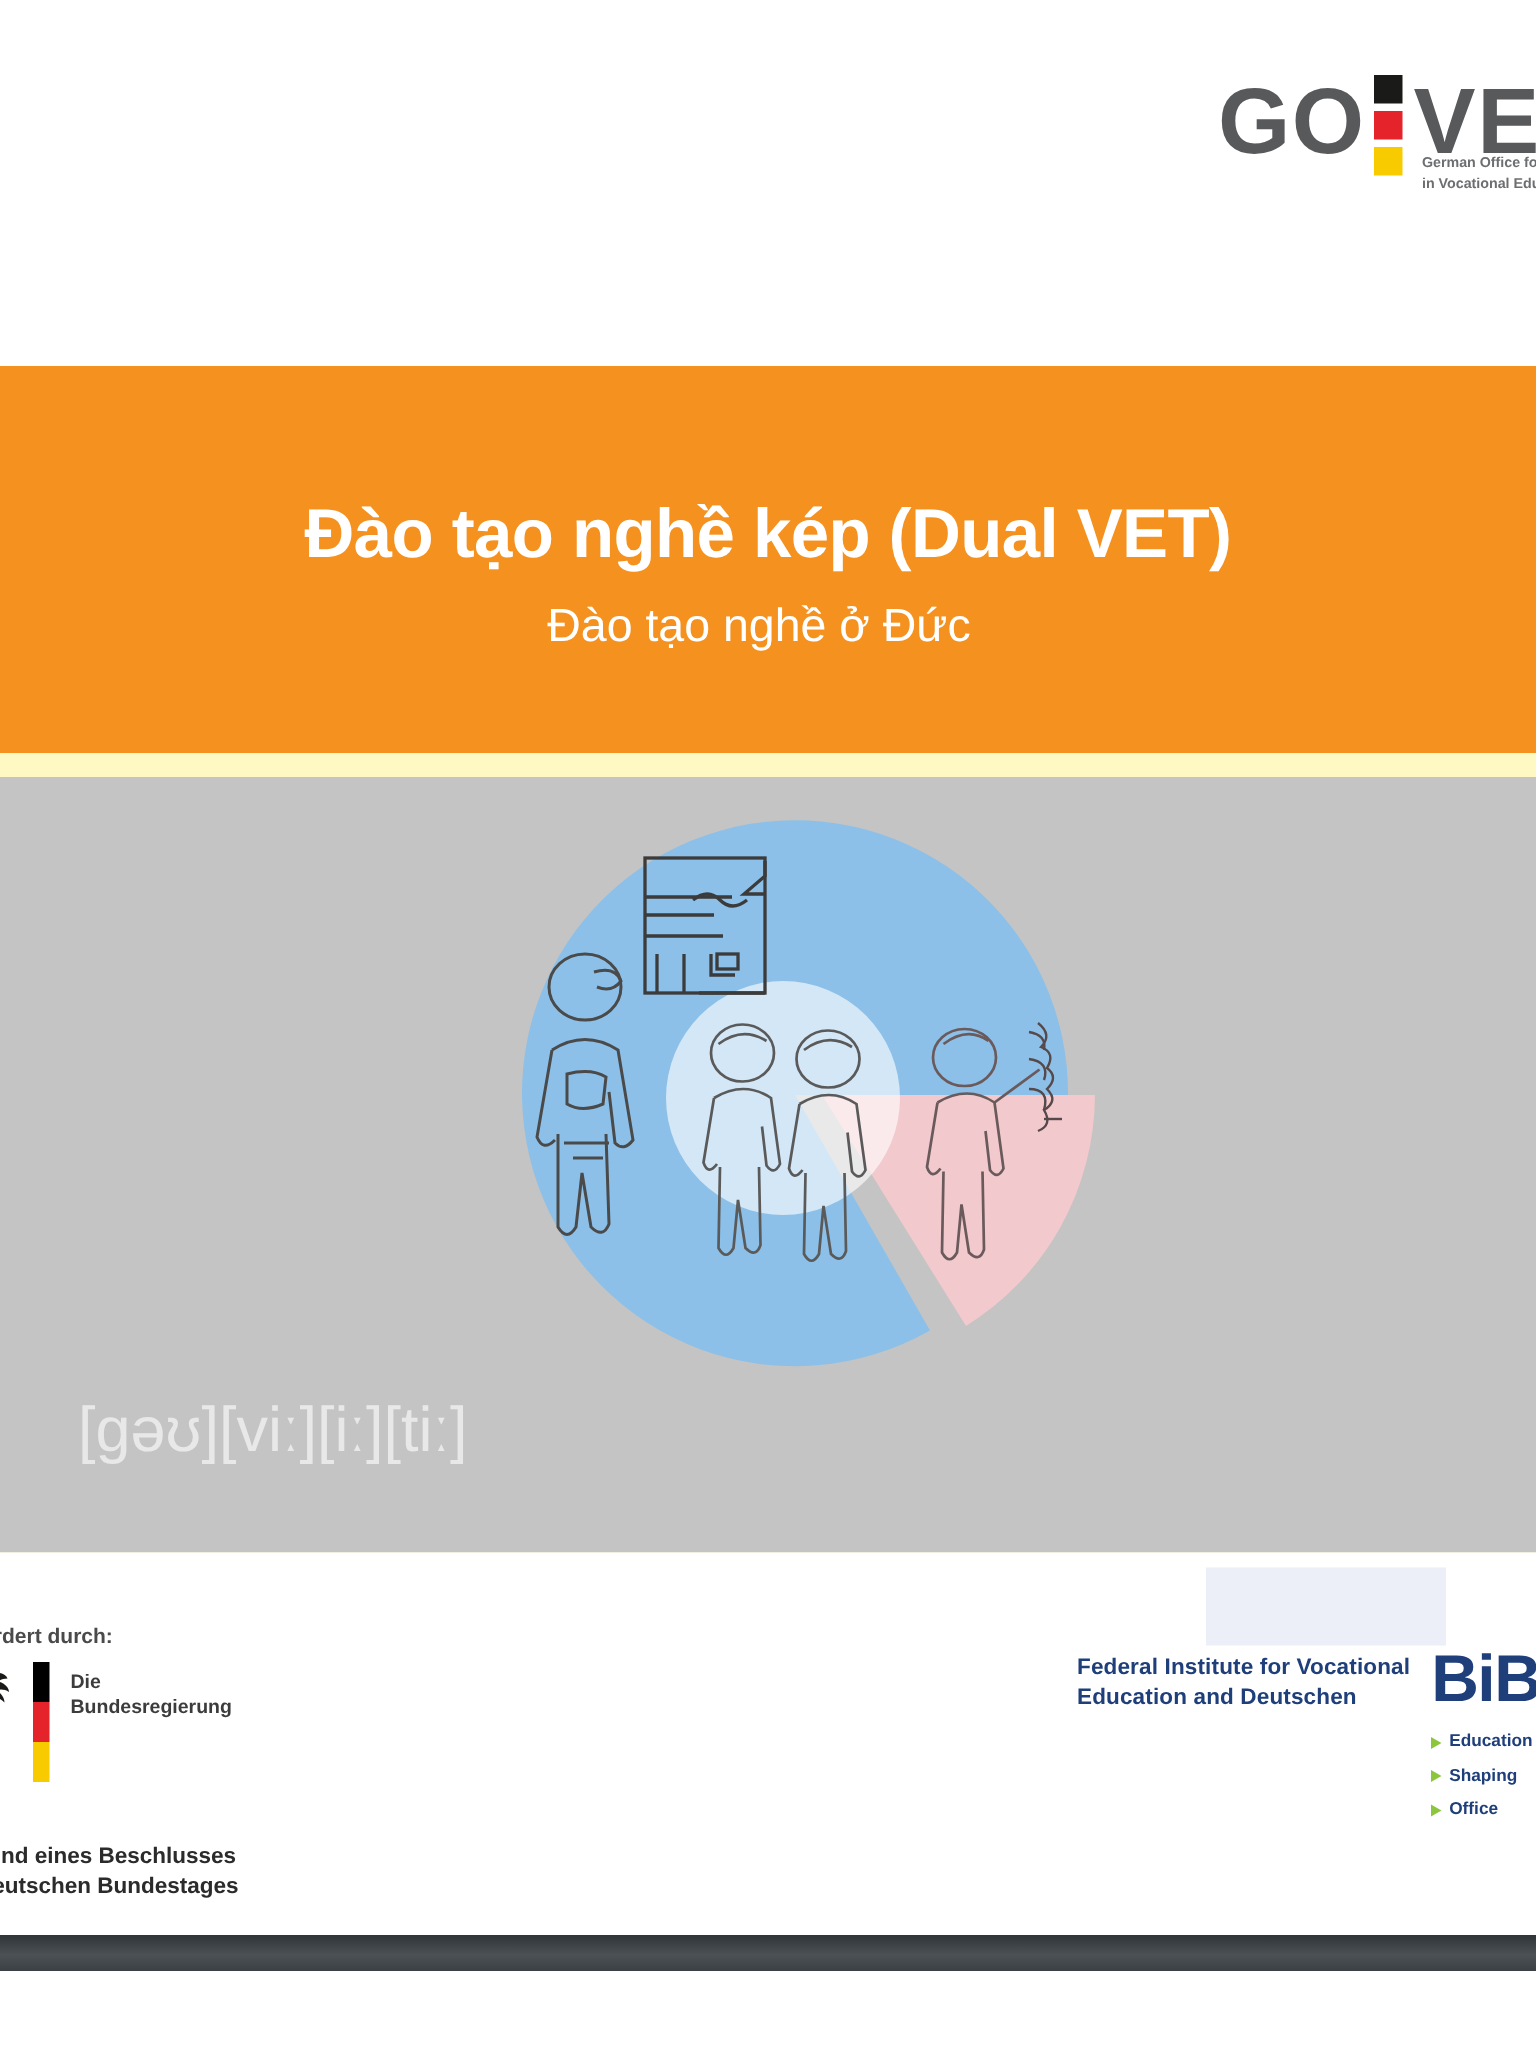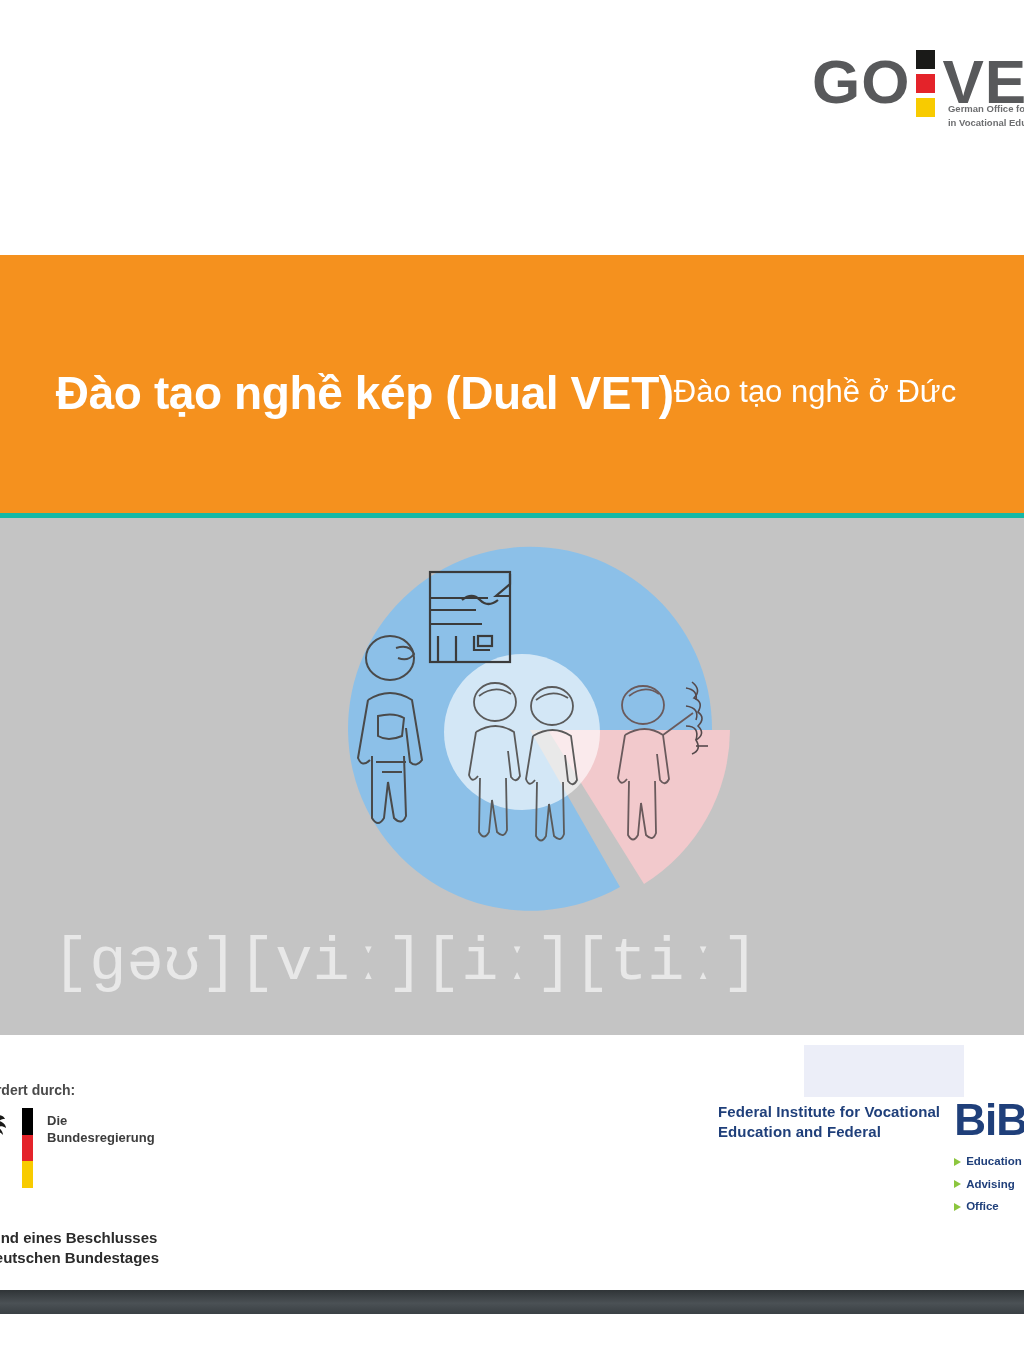--- a/index.html
+++ b/index.html
@@ -3,21 +3,21 @@
 <meta charset="utf-8">
 <style>
   html,body{margin:0;padding:0;}
   body{
     width:1024px;height:1366px;
     background:#ffffff;
     font-family:"Liberation Sans", sans-serif;
     overflow:hidden;
     position:relative;
   }
-  .slide{position:absolute;inset:0;background:#14b8a6;border-radius:24px;}
+  .slide{position:absolute;inset:0;background:#fef9c3;border-radius:24px;}
 
   
   .header{
     position:absolute;left:0;top:0;width:1024px;height:260px;
     background:#ffffff;
   }
   .govet-logo{
     position:absolute;right:-42px;top:48px;
     display:flex;align-items:flex-start;
   }
@@ -39,23 +39,23 @@
   .govet-colon i:nth-child(3){background:#f8cb00;margin-top:5px;}
   .govet-vet{display:inline-block;}
   .govet-tagline{
     position:absolute;left:136px;top:54px;
     font-size:9.5px;line-height:1.45;color:#6d6e70;
     white-space:nowrap;font-weight:600;
   }
 
   
   .banner{
-    position:absolute;left:0;top:255px;width:1024px;height:258px;
+    position:absolute;left:0;top:244px;width:1024px;height:258px;
     background:#f5911e;
-    display:flex;flex-direction:row;
+    display:flex;flex-direction:column;
     align-items:center;justify-content:center;
   }
   .banner-title{
     color:#ffffff;font-size:46px;font-weight:700;
     letter-spacing:-0.4px;margin:0;
     text-align:center;line-height:1.15;
     padding-top:18px;
   }
   .banner-subtitle{
     color:#ffffff;font-size:31px;font-weight:400;
@@ -65,23 +65,23 @@
   
   .stage{
     position:absolute;left:0;top:518px;width:1024px;height:517px;
     background:#c4c4c4;overflow:hidden;
   }
   .pie-wrap{
     position:absolute;left:330px;top:22px;width:400px;height:380px;
   }
   .phonetic{
     position:absolute;left:52px;top:414px;
-    font-size:62px;color:#e8e8e8;font-weight:400;
+    font-size:42px;color:#e8e8e8;font-weight:400;
     letter-spacing:0px;line-height:1;white-space:nowrap;
-    font-family:Liberation Mono, monospace;
+    font-family:Liberation Sans, sans-serif;
   }
 
   
   .footer{
     position:absolute;left:0;top:1035px;width:1024px;height:255px;
     background:#ffffff;
   }
   .funded-label{
     position:absolute;left:-36px;top:1082px;
     font-size:14px;font-weight:700;color:#4a4a4a;white-space:nowrap;
@@ -262,32 +262,32 @@
   <div class="bundestag-note">
     <div>aufgrund eines Beschlusses</div>
     <div>des Deutschen Bundestages</div>
   </div>
 
   <div class="bibb-tint"></div>
 
   <div class="bibb">
     <div class="bibb-desc">
       <div>Federal Institute for Vocational</div>
-      <div>Education and Federal</div>
+      <div>Education and Deutschen</div>
     </div>
     <div class="bibb-mark">
       <div class="bibb-word">BiBB</div>
       <div class="bibb-bullets">
         <div>
             <span class="arrow"></span>
             <span>Education</span>
           </div>
         <div>
             <span class="arrow"></span>
-            <span>Advising</span>
+            <span>Shaping</span>
           </div>
         <div>
             <span class="arrow"></span>
             <span>Office</span>
           </div>
       </div>
     </div>
   </div>
 
   <div class="bottombar"></div>

